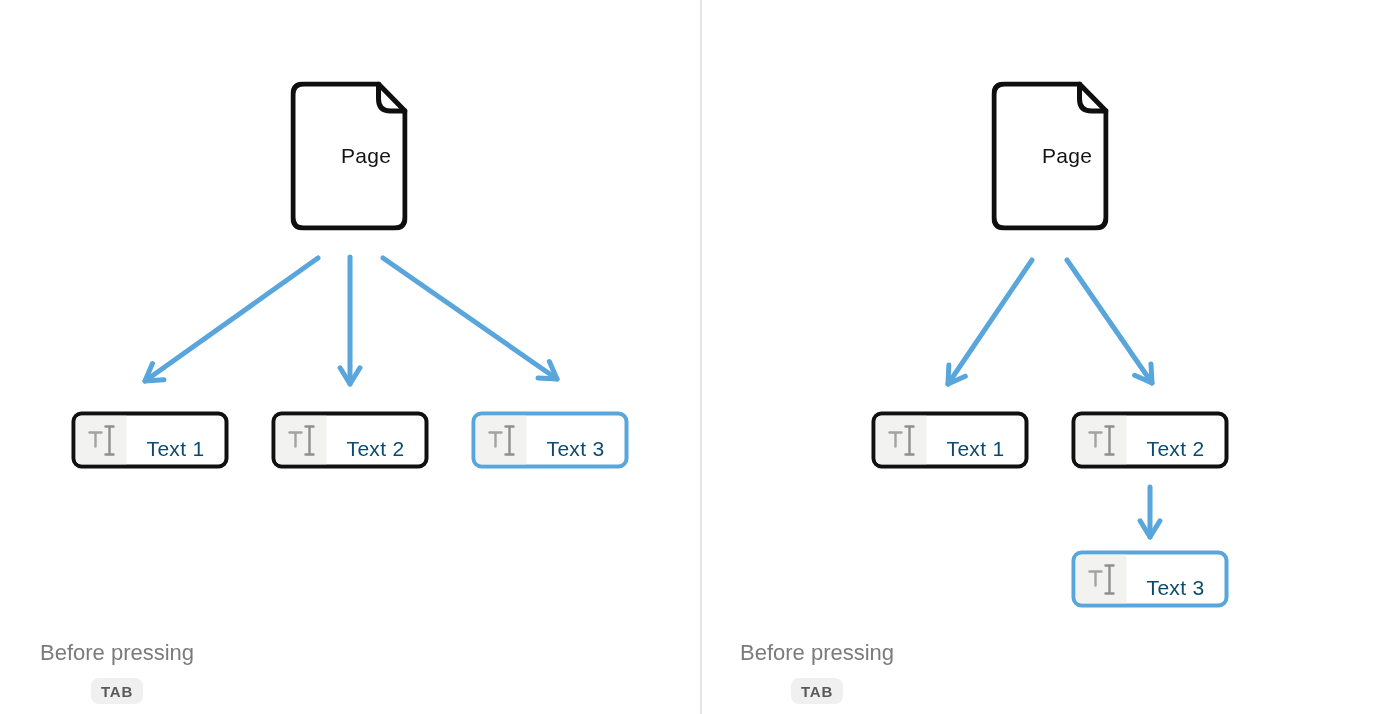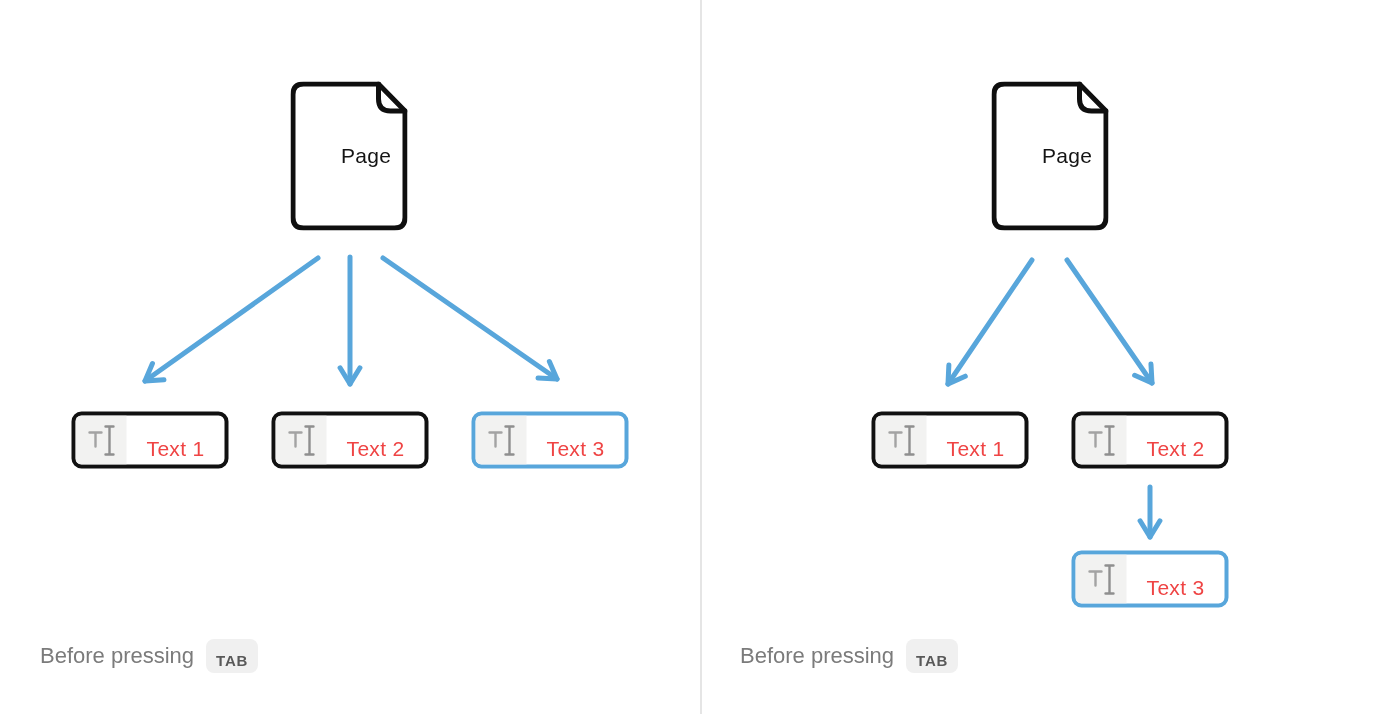--- a/index.html
+++ b/index.html
@@ -98,49 +98,50 @@
     stroke-linecap: round;
   }
   .block-label {
     flex: 1;
     display: flex;
     align-items: center;
     justify-content: center;
     font-size: 21px;
     font-weight: 500;
     letter-spacing: 0.3px;
-    color: #ef4444;
+    color: #0c4a6e;
     padding-top: 16px;
   }
 
   
   .caption {
     position: absolute;
     top: 640px;
     height: 32px;
     display: flex;
     align-items: center;
     gap: 12px;
+    flex-direction: column;
   }
   .caption-text {
     font-size: 22px;
     color: var(--caption-gray, #7B7B7B);
     white-space: nowrap;
   }
   .key-badge {
     display: inline-flex;
     align-items: center;
     justify-content: center;
     background: var(--badge-bg, #F0F0F0);
     color: var(--badge-text, #595959);
     font-size: 15px;
     font-weight: 700;
     letter-spacing: 0.8px;
     border-radius: 8px;
-    padding: 14px 10px 5px 10px;
+    padding: 6px 10px 5px 10px;
     line-height: 1;
   }
   #caption-before { left: 40px; }
   #caption-after  { left: 740px; }
 </style>
 </head>
 <body>
 
 <div id="canvas">
 

